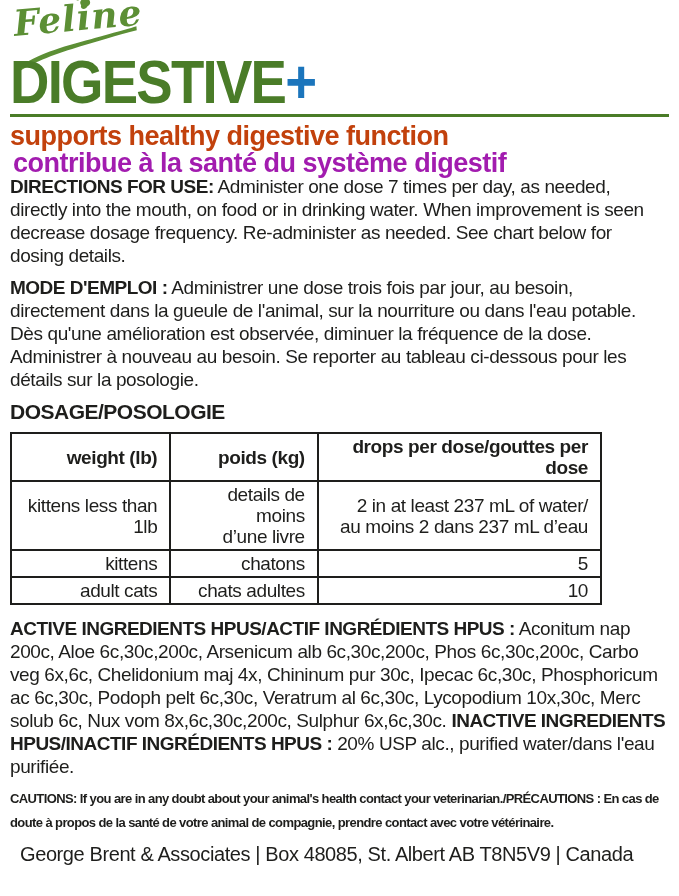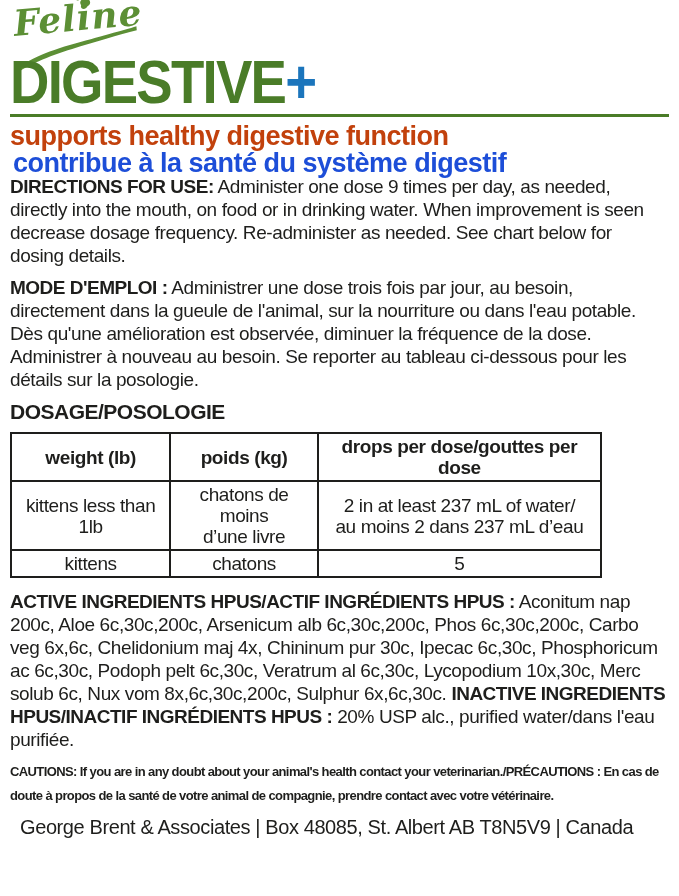--- a/index.html
+++ b/index.html
@@ -31,41 +31,41 @@
     transform: scaleX(0.88); transform-origin: left center;
   }
   .product-title .plus { color: #1b75bc; letter-spacing: 0; }
   .rule { position: absolute; left: 0; top: 112px; width: 659px; height: 3px; background: #4a7c28; }
   .tagline-en {
     position: absolute; left: 0; top: 119px;
     font-size: 27px; font-weight: bold; color: #c2410c; letter-spacing: -0.5px;
   }
   .tagline-fr {
     position: absolute; left: 3px; top: 146px;
-    font-size: 27px; font-weight: bold; color: #1d4ed8; letter-spacing: -0.5px;
+    font-size: 27px; font-weight: bold; color: #a21caf; letter-spacing: -0.5px;
   }
 
   
   .para {
     font-size: 19px; line-height: 23px; letter-spacing: -0.4px;
     margin-bottom: 9px;
   }
   .para b { letter-spacing: -0.5px; margin-top: 10px; }
   .section-heading {
     font-size: 21px; font-weight: bold; letter-spacing: -0.5px;
     margin: 2px 0 8px 0;
   }
 
   
   table.dosage {
     border-collapse: collapse; width: 592px; margin: 0 0 12px 0;
     font-size: 19px; letter-spacing: -0.4px;
   }
   table.dosage th, table.dosage td {
-    border: 2px solid #1e1e1c; text-align: center; vertical-align: middle;
+    border: 2px solid #1e1e1c; text-align: right; vertical-align: middle;
     padding: 2px 12px; line-height: 21px; white-space: pre-line;
   }
   table.dosage th { font-weight: bold; }
   table.dosage col.c1 { width: 27%; }
   table.dosage col.c2 { width: 25%; }
   table.dosage col.c3 { width: 48%; }
 
   .cautions { font-weight: bold; font-size: 13px; line-height: 24px; letter-spacing: -0.6px; margin-bottom: 7px; }
   .distributor { font-size: 20px; line-height: 24px; letter-spacing: -0.4px; margin-bottom: 8px; margin-left: 10px; }
 </style>
@@ -87,47 +87,52 @@
       <svg class="swoosh" width="130" height="40" viewBox="0 0 130 40">
         <path d="M2,38 C10,30 30,22 60,16 C90,10 115,6 128,3 L128,7 C110,10 85,15 62,20 C38,25 14,33 4,40 Z" fill="#5c8f35"></path>
       </svg>
     </div>
     <div class="product-title"><span>DIGESTIVE</span><span class="plus">+</span></div>
     <div class="rule"></div>
     <div class="tagline-en">supports healthy digestive function</div>
     <div class="tagline-fr">contribue à la santé du système digestif</div>
   </div>
 
-  <p class="para"><b>DIRECTIONS FOR USE:</b> <span>Administer one dose 9 times per day, as needed, directly into the mouth, on food or in drinking water. When improvement is seen decrease dosage frequency. Re-administer as needed. See chart below for dosing details.</span></p>
+  <p class="para"><b>DIRECTIONS FOR USE:</b> <span>Administer one dose 7 times per day, as needed, directly into the mouth, on food or in drinking water. When improvement is seen decrease dosage frequency. Re-administer as needed. See chart below for dosing details.</span></p>
   <p class="para"><b>MODE D'EMPLOI :</b> <span>Administrer une dose trois fois par jour, au besoin, directement dans la gueule de l'animal, sur la nourriture ou dans l'eau potable. Dès qu'une amélioration est observée, diminuer la fréquence de la dose. Administrer à nouveau au besoin. Se reporter au tableau ci-dessous pour les détails sur la posologie.</span></p>
 
   <div class="section-heading">DOSAGE/POSOLOGIE</div>
   <table class="dosage">
     <colgroup>
         <col class="c1">
         <col class="c2">
         <col class="c3">
       </colgroup>
     <tbody>
         <tr>
       <th>weight (lb)</th>
       <th>poids (kg)</th>
       <th>drops per dose/gouttes per dose</th>
     </tr>
     <tr>
       <td>kittens less than 1lb</td>
-      <td>chatons de moins
+      <td>details de moins
 d’une livre</td>
       <td>2 in at least 237 mL of water/
 au moins 2 dans 237 mL d’eau</td>
     </tr>
     <tr>
       <td>kittens</td>
       <td>chatons</td>
       <td>5</td>
+    </tr>
+    <tr>
+      <td>adult cats</td>
+      <td>chats adultes</td>
+      <td>10</td>
     </tr>
   </tbody>
     </table>
 
   <p class="para"><b>ACTIVE INGREDIENTS HPUS/ACTIF INGRÉDIENTS HPUS :</b> <span>Aconitum nap 200c, Aloe 6c,30c,200c, Arsenicum alb 6c,30c,200c, Phos 6c,30c,200c, Carbo veg 6x,6c, Chelidonium maj 4x, Chininum pur 30c, Ipecac 6c,30c, Phosphoricum ac 6c,30c, Podoph pelt 6c,30c, Veratrum al 6c,30c, Lycopodium 10x,30c, Merc solub 6c, Nux vom 8x,6c,30c,200c, Sulphur 6x,6c,30c.</span> <b>INACTIVE INGREDIENTS HPUS/INACTIF INGRÉDIENTS HPUS :</b> <span>20% USP alc., purified water/dans l'eau purifiée.</span></p>
 
   <p class="cautions"><span>CAUTIONS: If you are in any doubt about your animal's health contact your veterinarian./</span><span>PRÉCAUTIONS : En cas de doute à propos de la santé de votre animal de compagnie, prendre contact avec votre vétérinaire.</span></p>
 
   <p class="distributor">George Brent &amp; Associates | Box 48085, St. Albert AB T8N5V9 | Canada</p>
 

